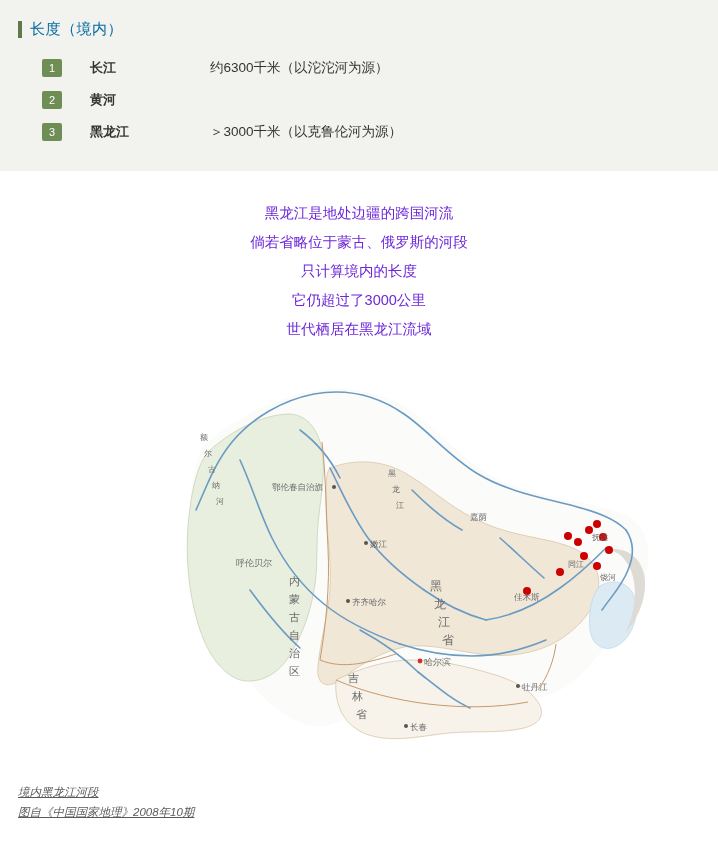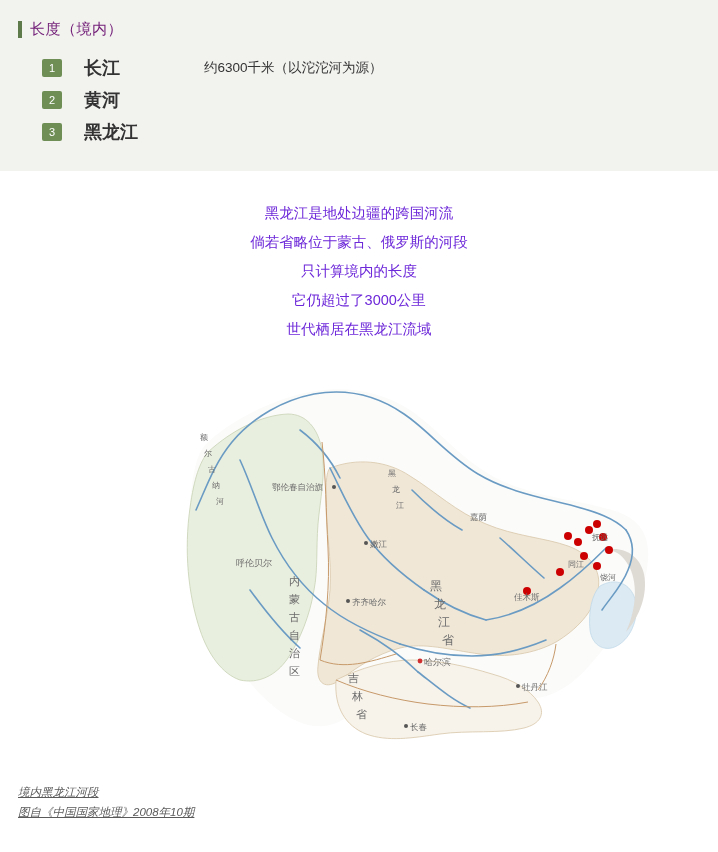--- a/index.html
+++ b/index.html
@@ -29,21 +29,21 @@
     margin: 6px 0 14px 18px;
   }
   .title-bar {
     width: 4px;
     height: 17px;
     background: #5e7a4a;
     margin-right: 8px;
   }
   .panel-title {
     font-size: 15px;
-    color: #701a75;
+    color: #0369a1;
     letter-spacing: 0.5px;
   }
   .rank-list {
     margin: 0;
     padding: 0;
     list-style: none;
   }
   .rank-row {
     display: flex;
     align-items: center;
@@ -57,22 +57,22 @@
     color: #ffffff;
     font-size: 11px;
     line-height: 18px;
     text-align: center;
     border-radius: 2px;
     margin-left: 42px;
     flex: 0 0 auto;
   }
   .rank-name {
     width: 120px;
-    margin-left: 22px;
-    font-size: 18px;
+    margin-left: 28px;
+    font-size: 13px;
     font-weight: bold;
     color: #333333;
     flex: 0 0 auto;
   }
   .rank-desc {
     font-size: 13.5px;
     color: #333333;
   }
 
   
@@ -127,20 +127,21 @@
       <span class="rank-name">长江</span>
       <span class="rank-desc">约6300千米（以沱沱河为源）</span>
     </li>
     <li class="rank-row">
       <span class="rank-badge">2</span>
       <span class="rank-name">黄河</span>
     </li>
     <li class="rank-row">
       <span class="rank-badge">3</span>
       <span class="rank-name">黑龙江</span>
+      <span class="rank-desc">＞3000千米（以克鲁伦河为源）</span>
     </li>
   </ul>
 </div>
 
 <div class="poem">
   <div>黑龙江是地处边疆的跨国河流</div>
   <div>倘若省略位于蒙古、俄罗斯的河段</div>
   <div>只计算境内的长度</div>
   <div>它仍超过了3000公里</div>
   <div>世代栖居在黑龙江流域</div>

